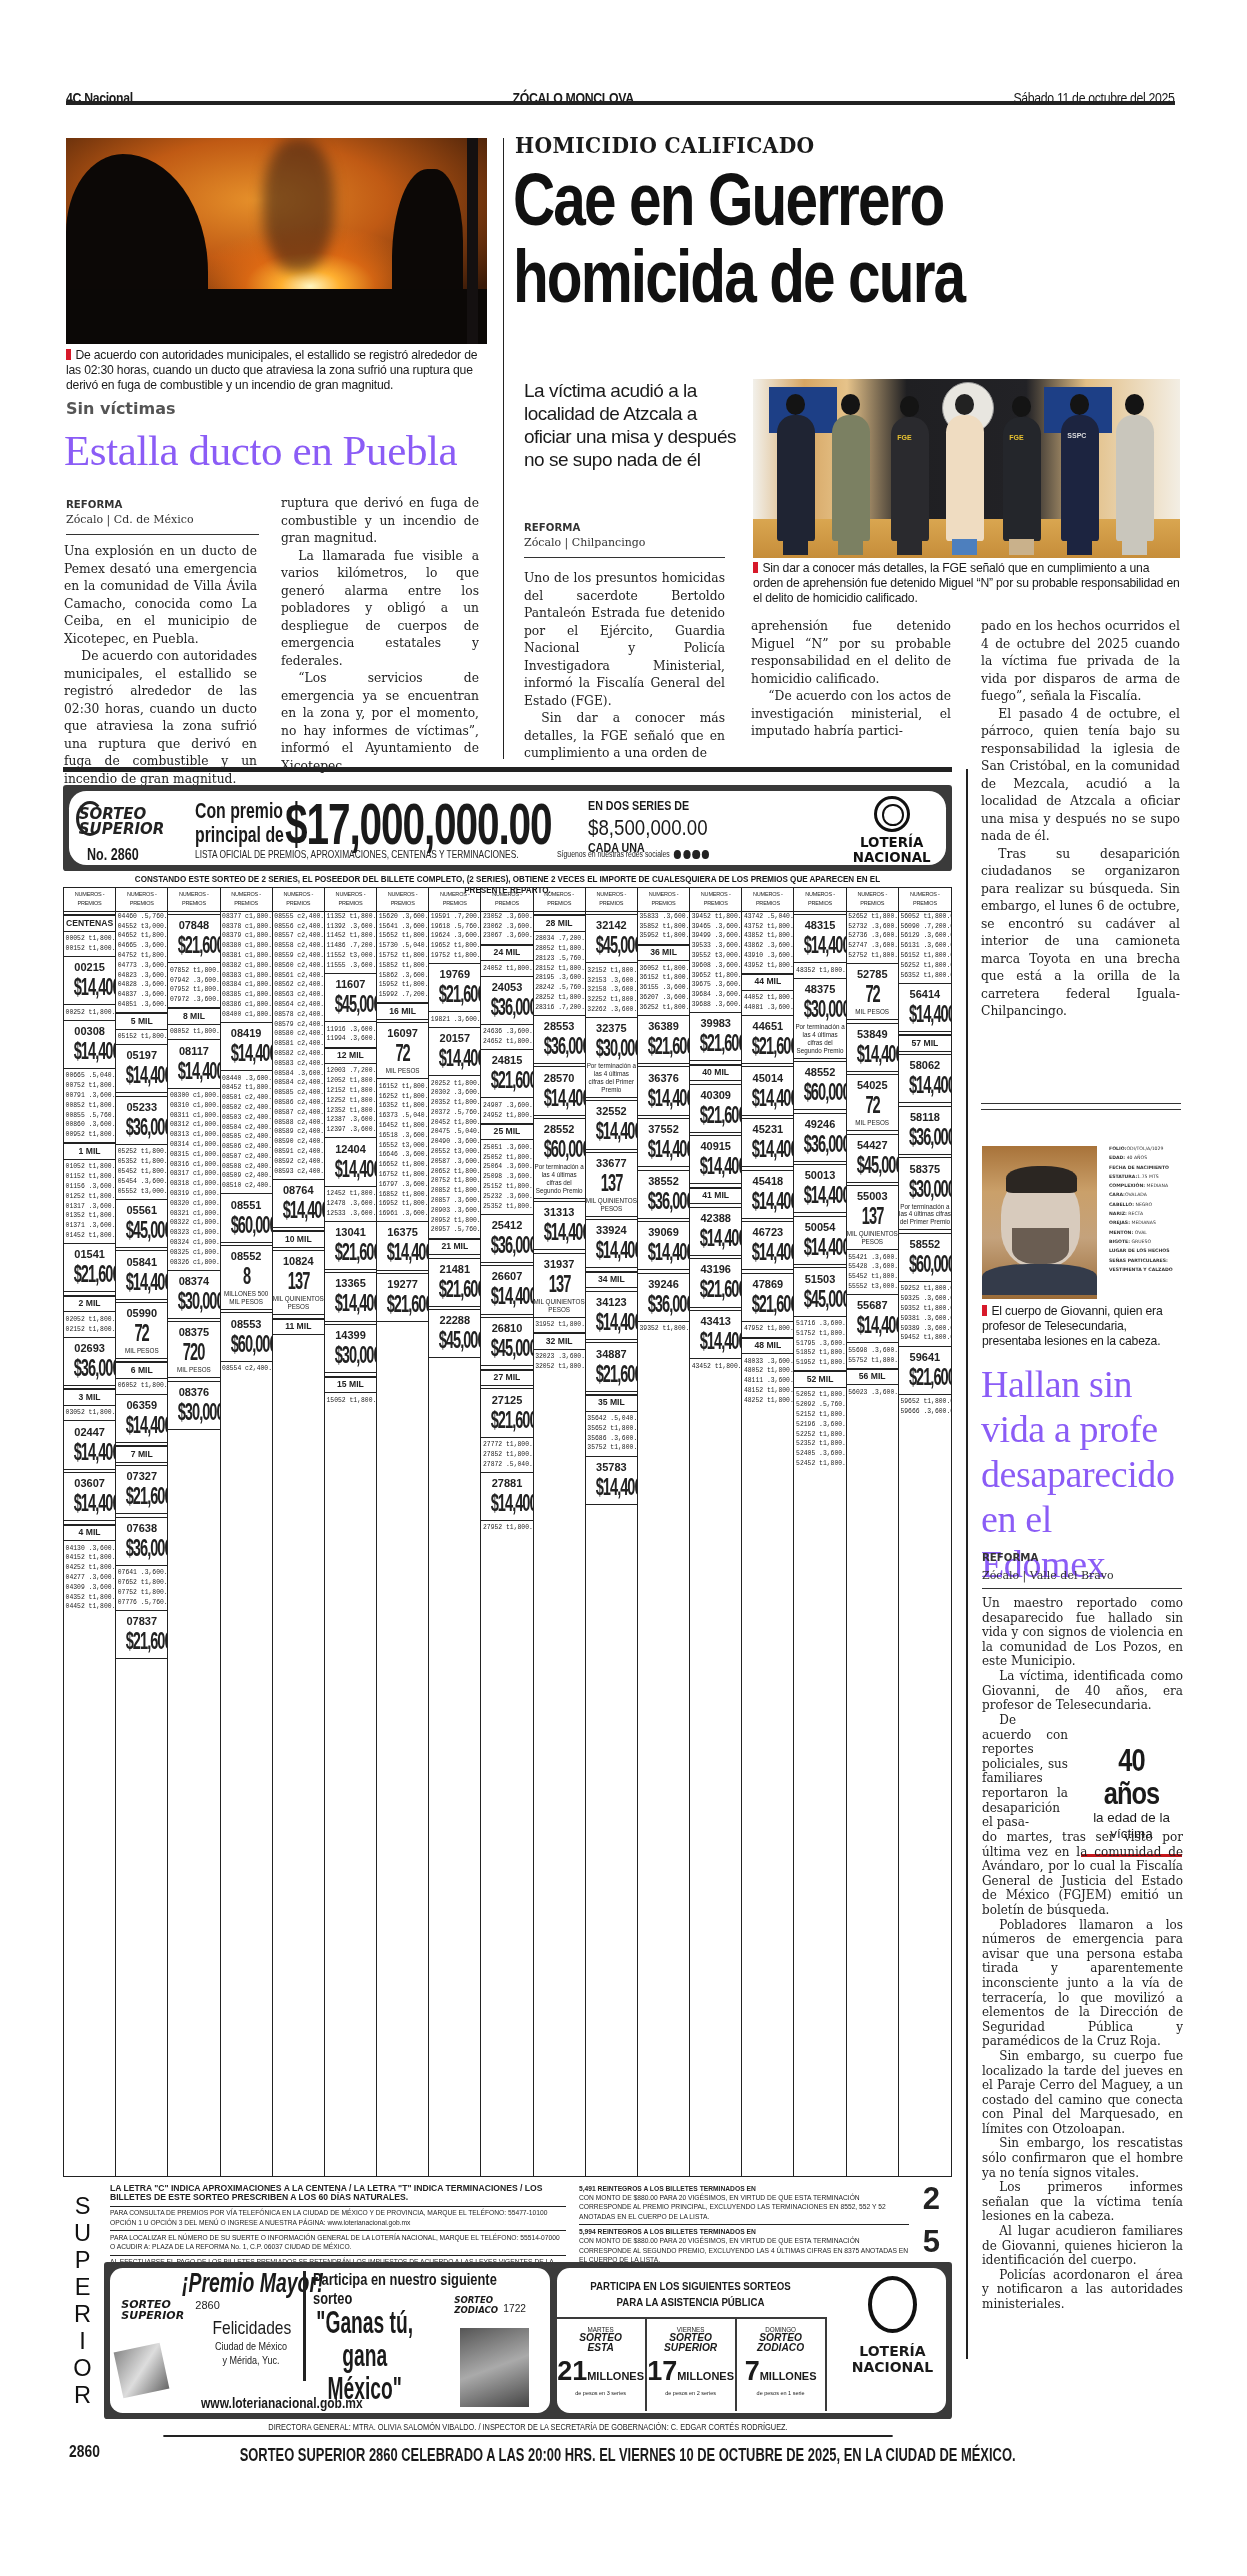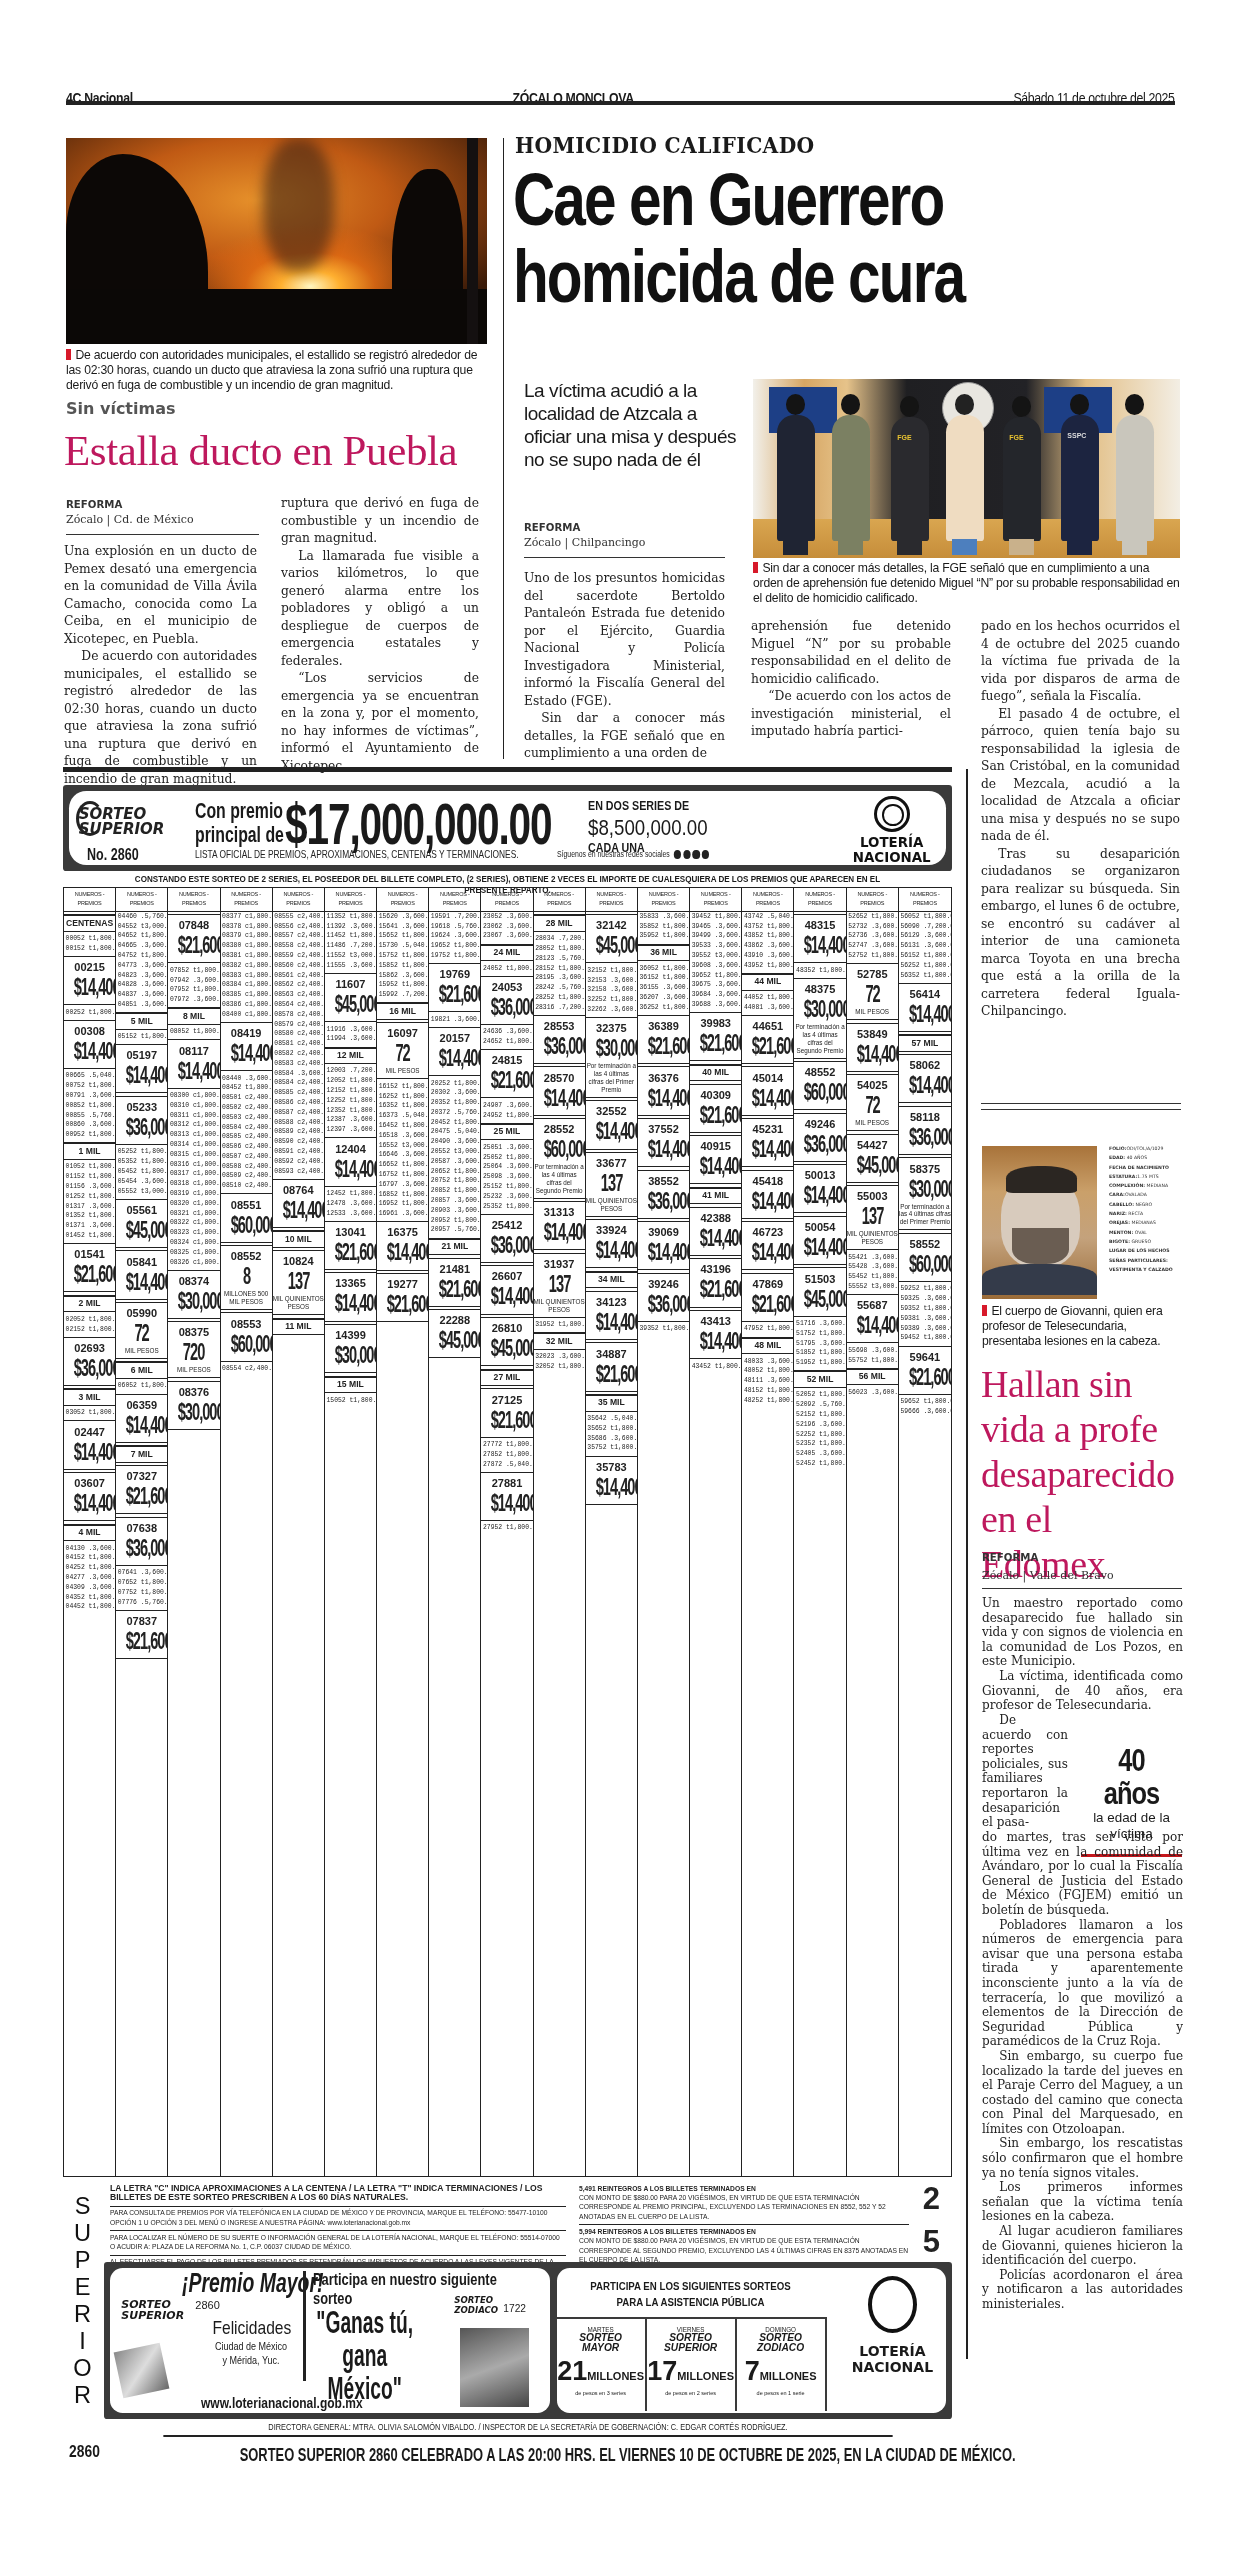--- a/index.html
+++ b/index.html
@@ -21,21 +21,21 @@
   .photo-fire .trees-l { position: absolute; left: 0; top: 15.7px; width: 142px; height: 197px; background: #0c0806; border-radius: 40% 60% 0 0; }
   .photo-fire .trees-r { position: absolute; right: 23.6px; top: 31px; width: 71px; height: 181px; background: #0c0806; border-radius: 50% 40% 0 0; }
   .photo-fire .ground { position: absolute; left: 0; bottom: 0; width: 100%; height: 55px; background: #0b0806; }
   .photo-fire .pole { position: absolute; right: 9.4px; top: 0; width: 11px; height: 100%; background: #141010; }
   .photo-fire .smoke { position: absolute; left: 197px; top: 0; width: 71px; height: 134px; background: rgba(50,30,20,0.55); border-radius: 45%; filter: blur(6.3px); }
 
   .caption { font-family: "Liberation Sans", sans-serif; font-size: 12.2px; line-height: 15px; color: #1a1a1a; letter-spacing: -0.2px; }
   .caption .mark { display: inline-block; width: 4.7px; height: 11px; background: #d7192a; margin-right: 4.7px; vertical-align: -0.8px; }
 
   .kicker-grey { font-family: "DejaVu Sans", sans-serif; font-weight: bold; font-size: 16px; color: #555; }
-  .headline-serif { font-family: "Liberation Serif", serif; font-size: 43px; line-height: 44px; color: #be185d; letter-spacing: -0.4px; }
+  .headline-serif { font-family: "Liberation Serif", serif; font-size: 43px; line-height: 44px; color: #8b5cf6; letter-spacing: -0.4px; }
   .byline-agency { font-family: "DejaVu Sans", sans-serif; font-weight: bold; font-size: 10.2px; color: #333; }
   .byline-place { font-family: "DejaVu Serif", serif; font-size: 11px; color: #333; }
   .byline-rule { height: 0.8px; background: #333; }
   .body-text { font-family: "DejaVu Serif", serif; font-size: 12.3px; line-height: 17.5px; color: #222; text-align: justify; hyphens: auto; }
   .body-text p { text-indent: 17.3px; }
   .body-text p.first { text-indent: 0; }
 
   .vrule { width: 1.6px; background: #222; }
 
   .kicker-main { font-family: "DejaVu Serif", serif; font-weight: bold; font-size: 22px; letter-spacing: 0.4px; color: #1a1a1a; transform: scaleX(0.92); transform-origin: left; }
@@ -2068,21 +2068,21 @@
     </div>
     <div class="lf-right">
       <div class="lfr-title">
           <div>PARTICIPA EN LOS SIGUIENTES SORTEOS</div>
           <div>PARA LA ASISTENCIA PÚBLICA</div>
         </div>
       <div class="lfr-boxes">
         <div class="lfr-box">
             <div class="d">MARTES</div>
             <div class="n">SORTEO</div>
-            <div class="n">MAYOR</div>
+            <div class="n">ESTA</div>
             <div class="m"><span>21</span><small>MILLONES</small></div>
             <div class="p">de pesos en 3 series</div>
           </div>
         <div class="lfr-box">
             <div class="d">VIERNES</div>
             <div class="n">SORTEO</div>
             <div class="n">SUPERIOR</div>
             <div class="m"><span>17</span><small>MILLONES</small></div>
             <div class="p">de pesos en 2 series</div>
           </div>

